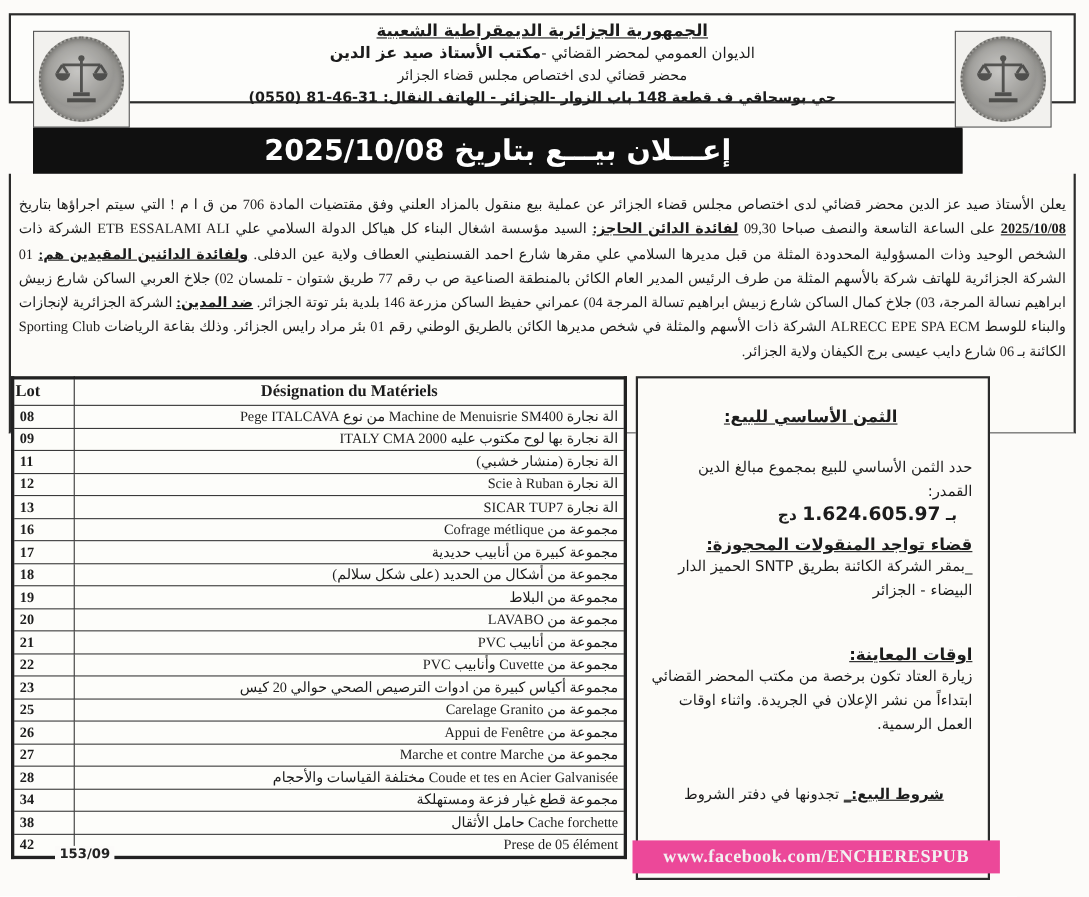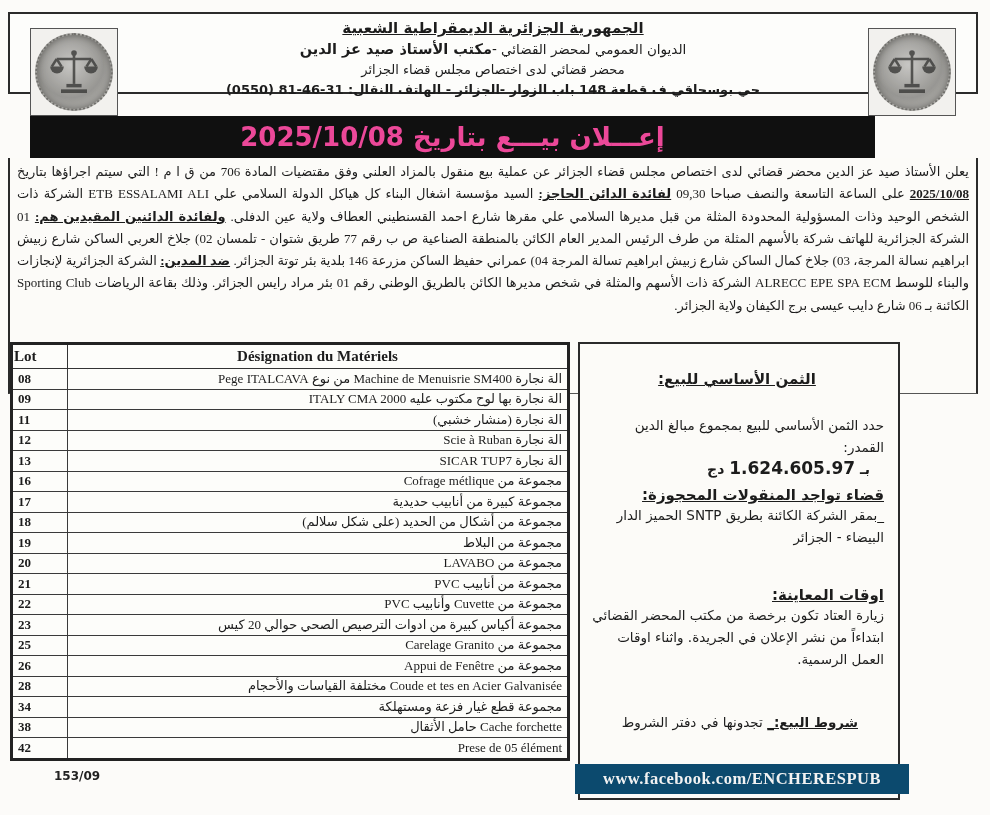--- a/index.html
+++ b/index.html
@@ -17,27 +17,27 @@
      display:flex;align-items:center;justify-content:center;filter:blur(.3px) contrast(.9);}
   .header-lines{position:absolute;left:120px;right:120px;top:2px;text-align:center;direction:rtl;}
   .h-line1{font-family:"DejaVu Sans",sans-serif;font-weight:bold;font-size:15px;
            text-decoration:underline;margin-top:3px;}
   .h-line2{font-family:"DejaVu Sans",sans-serif;font-size:13.5px;margin-top:4px;}
   .h-line2 .bold-part{font-weight:bold;font-size:14.5px;}
   .h-line3{font-family:"DejaVu Sans",sans-serif;font-size:13px;margin-top:5px;}
   .h-line4{font-family:"DejaVu Sans",sans-serif;font-weight:bold;font-size:13px;margin-top:5px;}
   
   .title-banner{position:absolute;left:30px;top:116px;width:845px;height:42px;background:#101010;
-     color:#ec4899;direction:rtl;text-align:center;line-height:42px;
+     color:#ffffff;direction:rtl;text-align:center;line-height:42px;
      font-family:"DejaVu Sans",sans-serif;font-weight:bold;font-size:26px;letter-spacing:1px;
      box-shadow:0 1px 0 #444;}
   
   .notice-box{position:absolute;left:8px;top:158px;width:970px;height:236px;box-sizing:border-box;
      border-left:2px solid #2b2b2b;border-right:2px solid #2b2b2b;border-bottom:1px solid #555;
-     background:#fcfbf8;padding:3px 7px 0 7px;
+     background:#fcfbf8;padding:17px 7px 0 7px;
      direction:rtl;text-align:justify;font-size:13px;line-height:22.3px;
      font-family:"Liberation Serif","DejaVu Sans",serif;}
   .seg-normal{}
   .seg-underline{text-decoration:underline;font-weight:bold;}
   .seg-bold-underline{text-decoration:underline;font-weight:bold;}
   
   .lots-table{position:absolute;left:10px;top:342px;width:560px;border-collapse:collapse;
       background:#fdfdfa;border:3px solid #222;}
   .lots-table th{border:1px solid #333;height:21px;font-size:15px;font-weight:bold;
       font-family:"Liberation Serif","DejaVu Sans",serif;}
@@ -55,21 +55,21 @@
   .sb-h1{text-align:center;margin-top:20px;}
   .sb-h2{text-align:right;margin-top:8px;}
   .sb-h3{text-align:right;margin-top:38px;}
   .sb-p{font-size:13.5px;line-height:22px;text-align:right;}
   .sb-p.price-body{margin-top:26px;}
   .sb-amount{font-weight:bold;font-size:14px;text-align:right;padding-right:14px;}
   .sb-amount .amount-num{font-size:17px;letter-spacing:.5px;}
   .sb-conditions{margin-top:44px;padding-right:26px;font-size:13.5px;text-align:right;}
   .sb-conditions .cond-label{font-weight:bold;text-decoration:underline;}
   
-  .facebook-banner{position:absolute;left:575px;top:764px;width:334px;height:30px;background:#0c4a6e;
+  .facebook-banner{position:absolute;left:575px;top:764px;width:334px;height:30px;background:#ec4899;
       color:#f2f2f2;text-align:center;line-height:30px;font-family:"Liberation Serif",serif;
       font-weight:bold;font-size:16.5px;letter-spacing:.5px;}
 </style>
 </head>
 <body>
 
 <div class="page">
 
   <div class="header-box">
     <div class="stamp left">
@@ -186,20 +186,24 @@
         </tr>
         <tr>
           <td class="lot-cell">25</td>
           <td class="desig-cell" dir="rtl">مجموعة من Carelage Granito</td>
         </tr>
         <tr>
           <td class="lot-cell">26</td>
           <td class="desig-cell" dir="rtl">مجموعة من Appui de Fenêtre</td>
         </tr>
         <tr>
+          <td class="lot-cell">27</td>
+          <td class="desig-cell" dir="rtl">مجموعة من Marche et contre Marche</td>
+        </tr>
+        <tr>
           <td class="lot-cell">28</td>
           <td class="desig-cell" dir="rtl">Coude et tes en Acier Galvanisée مختلفة القياسات والأحجام</td>
         </tr>
         <tr>
           <td class="lot-cell">34</td>
           <td class="desig-cell" dir="rtl">مجموعة قطع غيار فزعة ومستهلكة</td>
         </tr>
         <tr>
           <td class="lot-cell">38</td>
           <td class="desig-cell" dir="rtl">Cache forchette حامل الأثقال</td>

